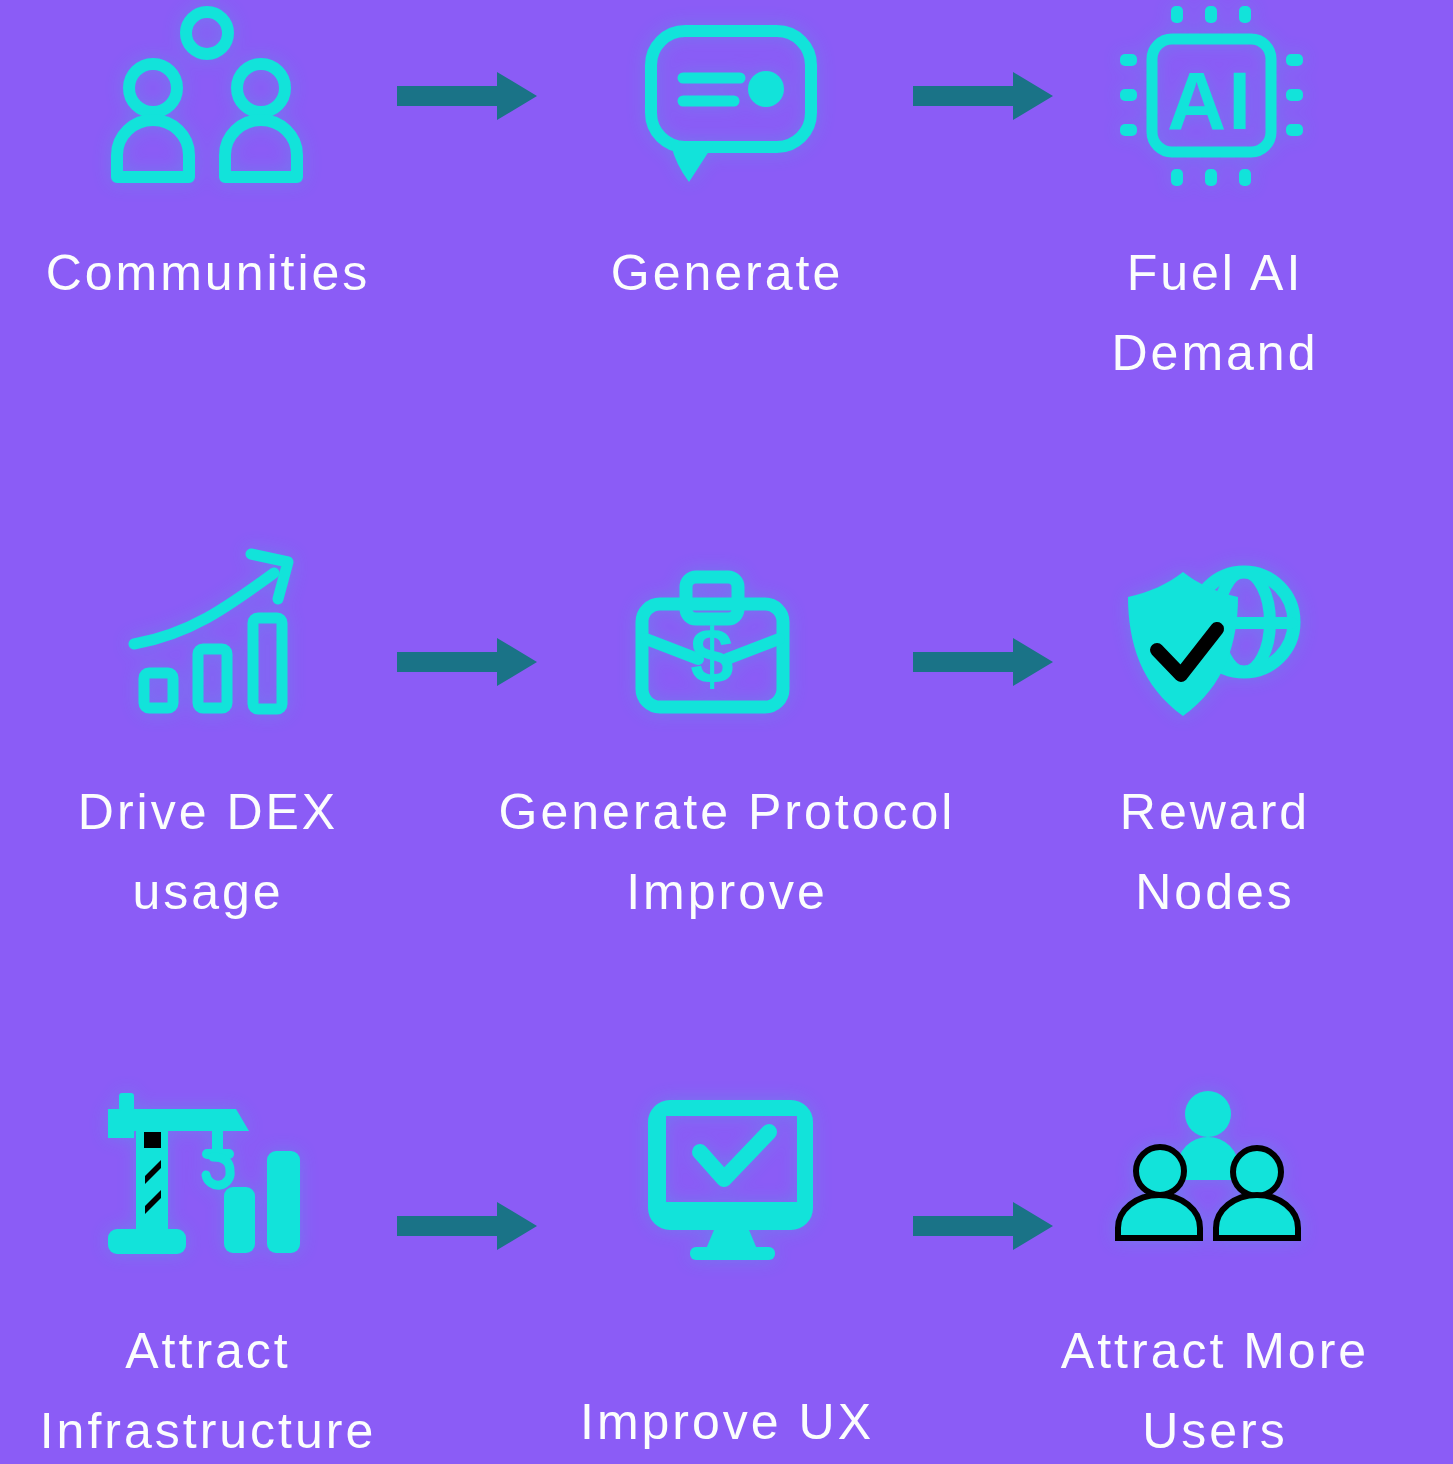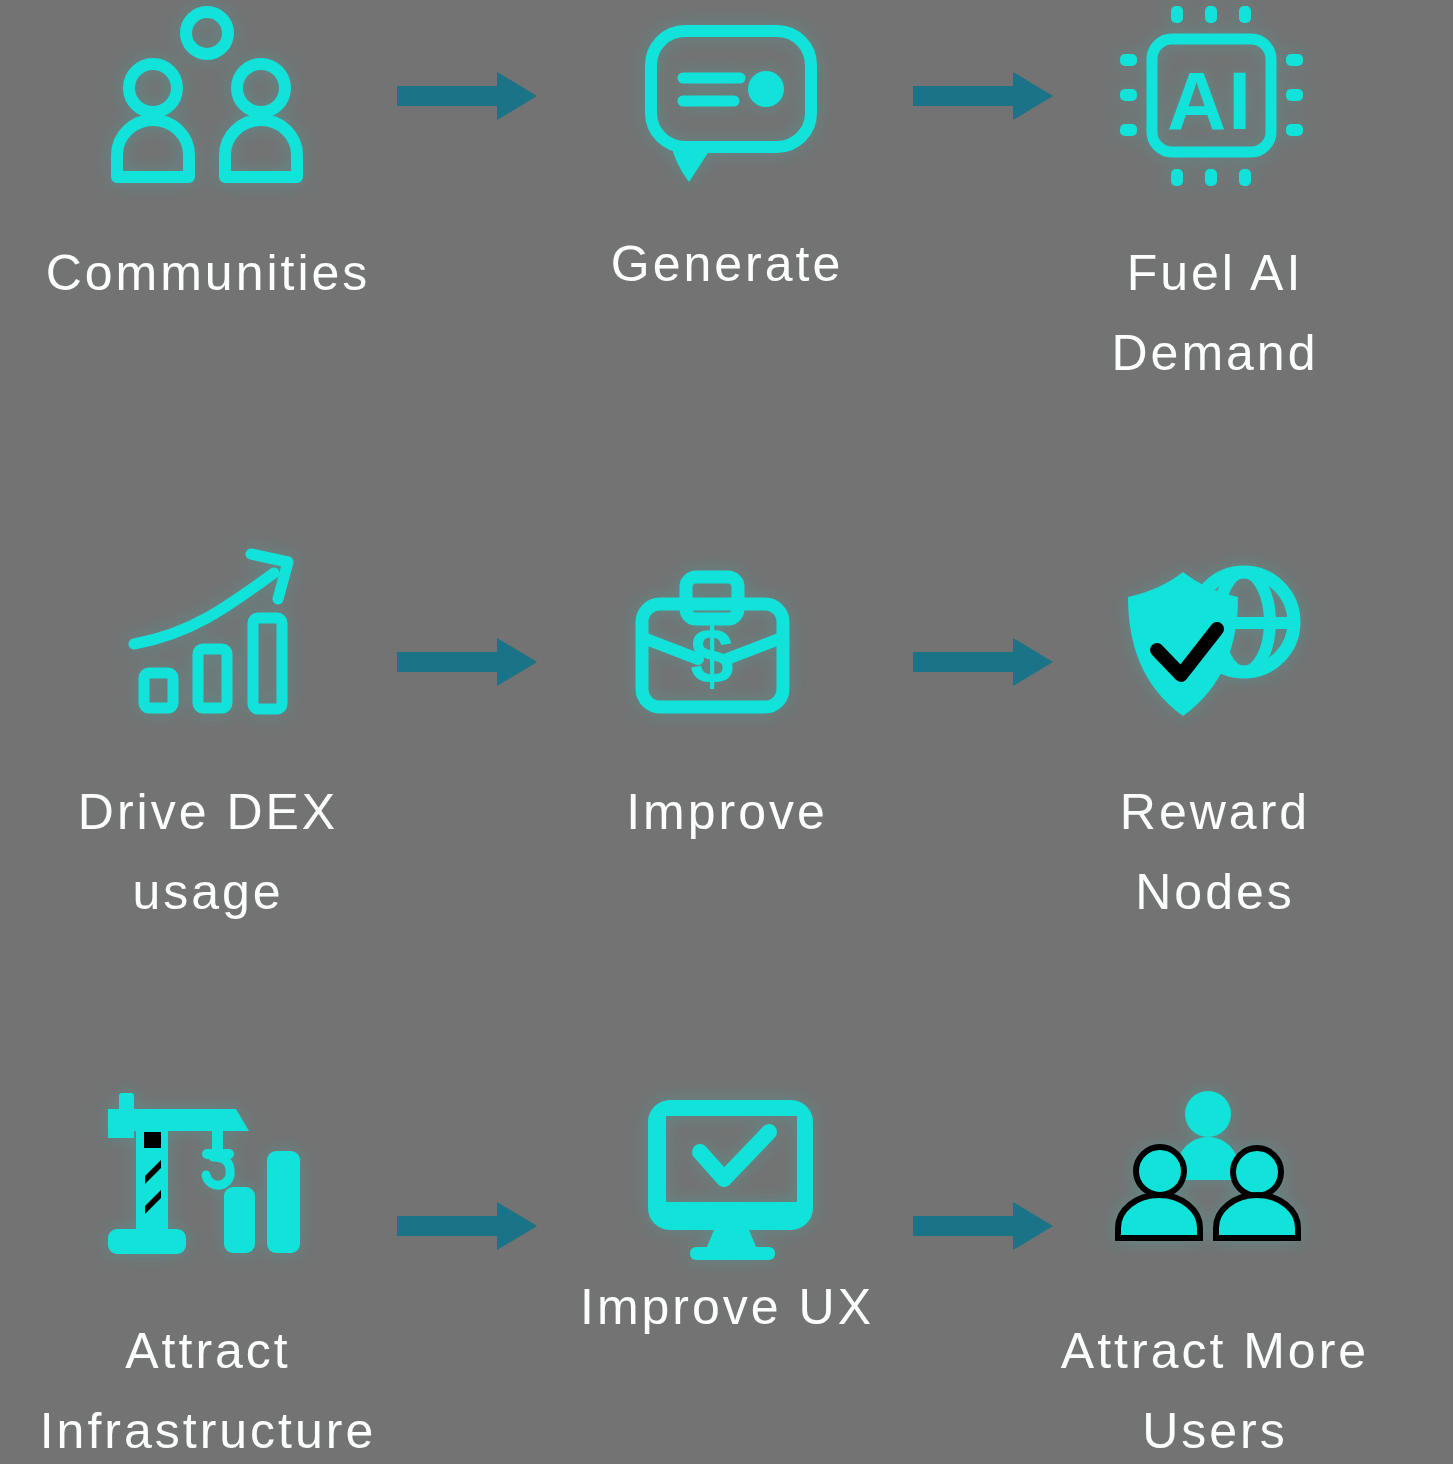--- a/index.html
+++ b/index.html
@@ -4,21 +4,21 @@
 <style>
   html, body {
     margin: 0;
     padding: 0;
     background: #000000;
   }
   .canvas {
     position: relative;
     width: 1453px;
     height: 1464px;
-    background: #737373;
+    background: #8b5cf6;
     overflow: hidden;
     font-family: "Liberation Sans", "DejaVu Sans", sans-serif;
   }
   .icon, .arrow {
     position: absolute;
     overflow: visible;
   }
   .icon {
     filter: drop-shadow(0 0 9px rgba(18,227,218,0.22));
   }
@@ -170,45 +170,46 @@
     <polygon points="0,14 100,14 100,0 140,24 100,48 100,34 0,34" fill="#1A7387"></polygon>
   </svg>
   <svg class="arrow" style="left:913px; top:1202px; width:140px; height:48px" viewBox="0 0 140 48">
     <polygon points="0,14 100,14 100,0 140,24 100,48 100,34 0,34" fill="#1A7387"></polygon>
   </svg>
 
   <div class="label" style="left:-52px; top:233px">
     <div>Communities</div>
     <div></div>
   </div>
-  <div class="label" style="left:467px; top:224px">
+  <div class="label" style="left:467px; top:233px">
     <div>Generate</div>
   </div>
   <div class="label" style="left:955px; top:233px">
     <div>Fuel AI</div>
     <div>Demand</div>
   </div>
 
   <div class="label" style="left:-52px; top:772px">
     <div>Drive DEX</div>
     <div>usage</div>
   </div>
   <div class="label" style="left:467px; top:772px">
+    <div>Generate Protocol</div>
     <div>Improve</div>
   </div>
   <div class="label" style="left:955px; top:772px">
     <div>Reward</div>
     <div>Nodes</div>
   </div>
 
   <div class="label" style="left:-52px; top:1311px">
     <div>Attract</div>
     <div>Infrastructure</div>
   </div>
-  <div class="label" style="left:467px; top:1267px">
+  <div class="label" style="left:467px; top:1382px">
     <div>Improve UX</div>
     <div></div>
   </div>
   <div class="label" style="left:955px; top:1311px">
     <div>Attract More</div>
     <div>Users</div>
   </div>
 
 </div>
 

